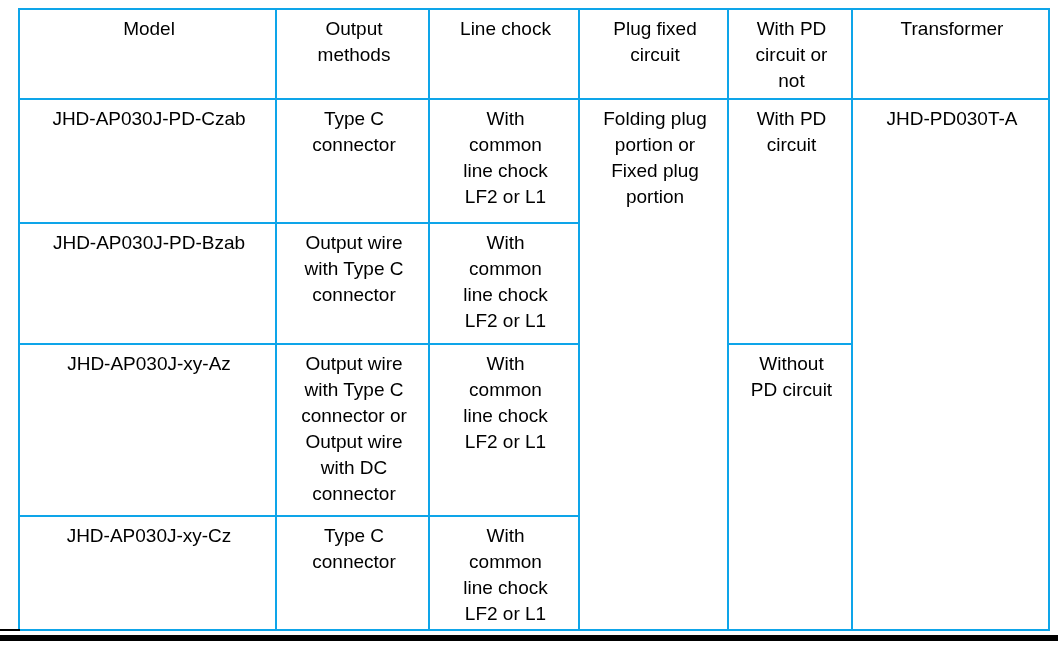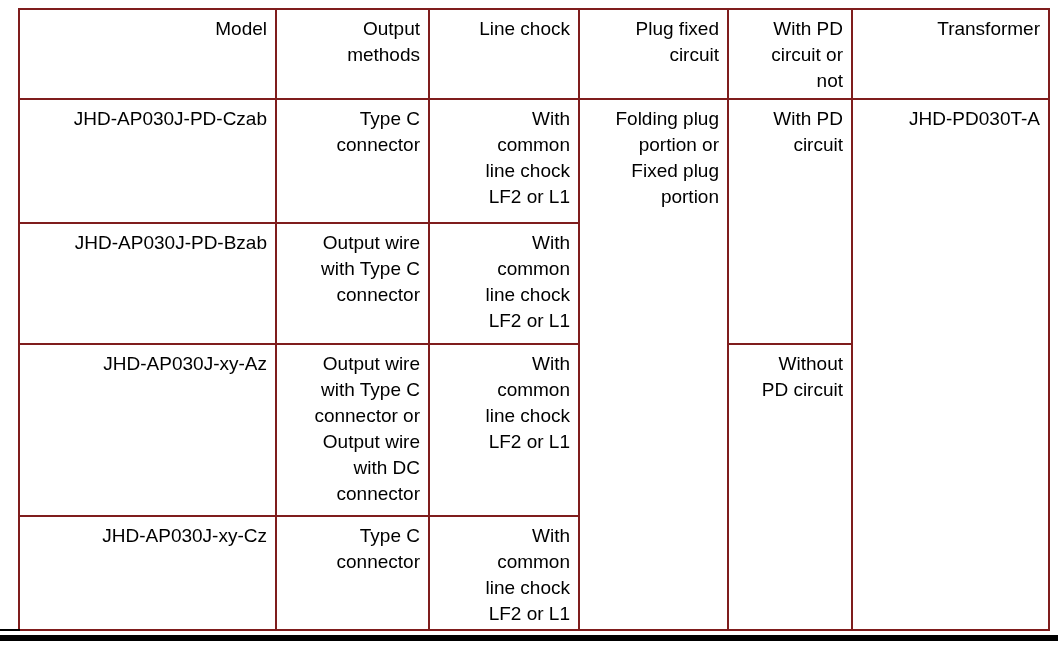--- a/index.html
+++ b/index.html
@@ -11,23 +11,23 @@
     overflow: hidden;
   }
   .spec-table {
     position: absolute;
     left: 18px; top: 8px;
     width: 1030px;
     border-collapse: collapse;
     table-layout: fixed;
   }
   .spec-table th, .spec-table td {
-    border: 2px solid #7f1d1d;
+    border: 2px solid #0ea5e9;
     vertical-align: top;
-    text-align: right;
+    text-align: center;
     font-weight: 400;
     font-size: 19px;
     line-height: 26px;
     color: #000000;
     padding: 6px 8px 2px 11px;
     white-space: pre-line;
     overflow: hidden;
   }
   tr.row-header { height: 90px; }
   tr.row-1 { height: 124px; }

